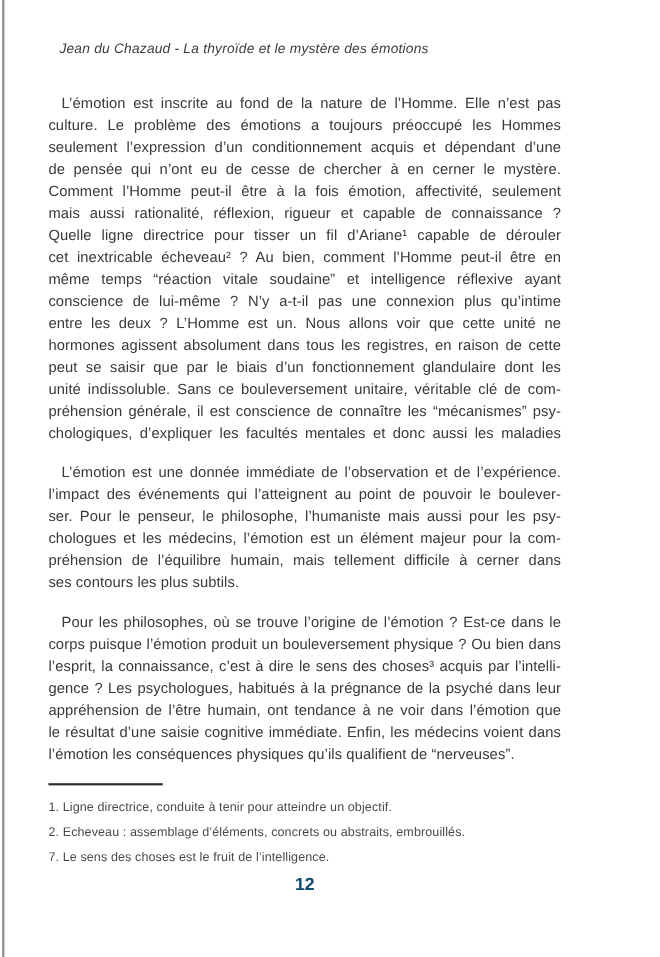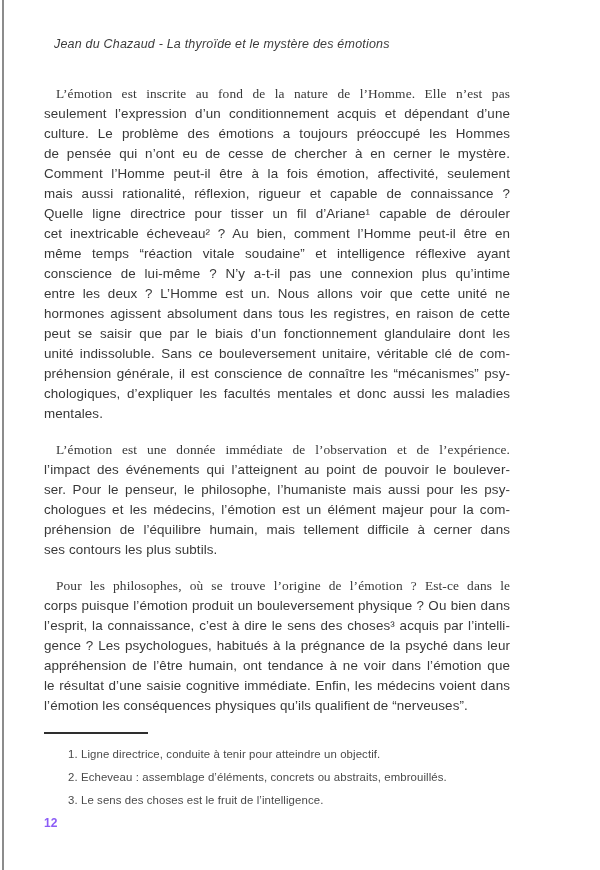--- a/index.html
+++ b/index.html
@@ -42,74 +42,73 @@
 
   .line {
     font-size: 13.4px;
     line-height: 20px;
     letter-spacing: 0.1px;
     text-align: justify;
     text-align-last: justify;
     white-space: normal;
     color: #383838;
   }
-  .line.indent { text-indent: 12px; font-family: Liberation Serif, serif; }
+  .line.indent { text-indent: 12px; }
   .line.last { text-align-last: left; }
 
   .footnote-rule {
     width: 104px;
     border-top: 2px solid #2e2e2e;
     margin-top: 14px;
     margin-bottom: 13px;
   }
 
   .footnote {
     font-size: 11.4px;
     line-height: 15px;
     letter-spacing: 0.1px;
     color: #4a4a4a;
     margin-bottom: 8px;
-    margin-left: 24px;
   }
 
   .page-number {
-    font-size: 12px;
+    text-align: center;
+    font-size: 16px;
     font-weight: bold;
-    color: #8b5cf6;
+    color: #0c4a6e;
     margin-top: 8px;
   }
 </style>
 </head>
 <body>
 
 <div class="page">
   <div class="edge-line"></div>
 
   <div class="content">
 
     <div class="running-header">Jean du Chazaud - La thyroïde et le mystère des émotions</div>
 
     <div class="paragraph">
       <div class="line indent">L’émotion est inscrite au fond de la nature de l’Homme. Elle n’est pas</div>
+      <div class="line">culture. Le problème des émotions a toujours préoccupé les Hommes</div>
       <div class="line">seulement l’expression d’un conditionnement acquis et dépendant d’une</div>
-      <div class="line">culture. Le problème des émotions a toujours préoccupé les Hommes</div>
       <div class="line">de pensée qui n’ont eu de cesse de chercher à en cerner le mystère.</div>
       <div class="line">Comment l’Homme peut-il être à la fois émotion, affectivité, seulement</div>
       <div class="line">mais aussi rationalité, réflexion, rigueur et capable de connaissance ?</div>
       <div class="line">Quelle ligne directrice pour tisser un fil d’Ariane¹ capable de dérouler</div>
       <div class="line">cet inextricable écheveau² ? Au bien, comment l’Homme peut-il être en</div>
       <div class="line">même temps “réaction vitale soudaine” et intelligence réflexive ayant</div>
       <div class="line">conscience de lui-même ? N’y a-t-il pas une connexion plus qu’intime</div>
       <div class="line">entre les deux ? L’Homme est un. Nous allons voir que cette unité ne</div>
       <div class="line">hormones agissent absolument dans tous les registres, en raison de cette</div>
       <div class="line">peut se saisir que par le biais d’un fonctionnement glandulaire dont les</div>
       <div class="line">unité indissoluble. Sans ce bouleversement unitaire, véritable clé de com-</div>
       <div class="line">préhension générale, il est conscience de connaître les “mécanismes” psy-</div>
       <div class="line">chologiques, d’expliquer les facultés mentales et donc aussi les maladies</div>
-      <div class="line last">mentales.</div>
     </div>
 
     <div class="paragraph">
       <div class="line indent">L’émotion est une donnée immédiate de l’observation et de l’expérience.</div>
       <div class="line">l’impact des événements qui l’atteignent au point de pouvoir le boulever-</div>
       <div class="line">ser. Pour le penseur, le philosophe, l’humaniste mais aussi pour les psy-</div>
       <div class="line">chologues et les médecins, l’émotion est un élément majeur pour la com-</div>
       <div class="line">préhension de l’équilibre humain, mais tellement difficile à cerner dans</div>
       <div class="line last">ses contours les plus subtils.</div>
     </div>
@@ -122,19 +121,19 @@
       <div class="line">appréhension de l’être humain, ont tendance à ne voir dans l’émotion que</div>
       <div class="line">le résultat d’une saisie cognitive immédiate. Enfin, les médecins voient dans</div>
       <div class="line last">l’émotion les conséquences physiques qu’ils qualifient de “nerveuses”.</div>
     </div>
 
     <div class="footnote-rule"></div>
 
     <div class="footnotes">
       <div class="footnote">1. Ligne directrice, conduite à tenir pour atteindre un objectif.</div>
       <div class="footnote">2. Echeveau : assemblage d’éléments, concrets ou abstraits, embrouillés.</div>
-      <div class="footnote">3. Le sens des choses est le fruit de l’intelligence.</div>
+      <div class="footnote">7. Le sens des choses est le fruit de l’intelligence.</div>
     </div>
 
     <div class="page-number">12</div>
 
   </div>
 </div>
 
 </body></html>

